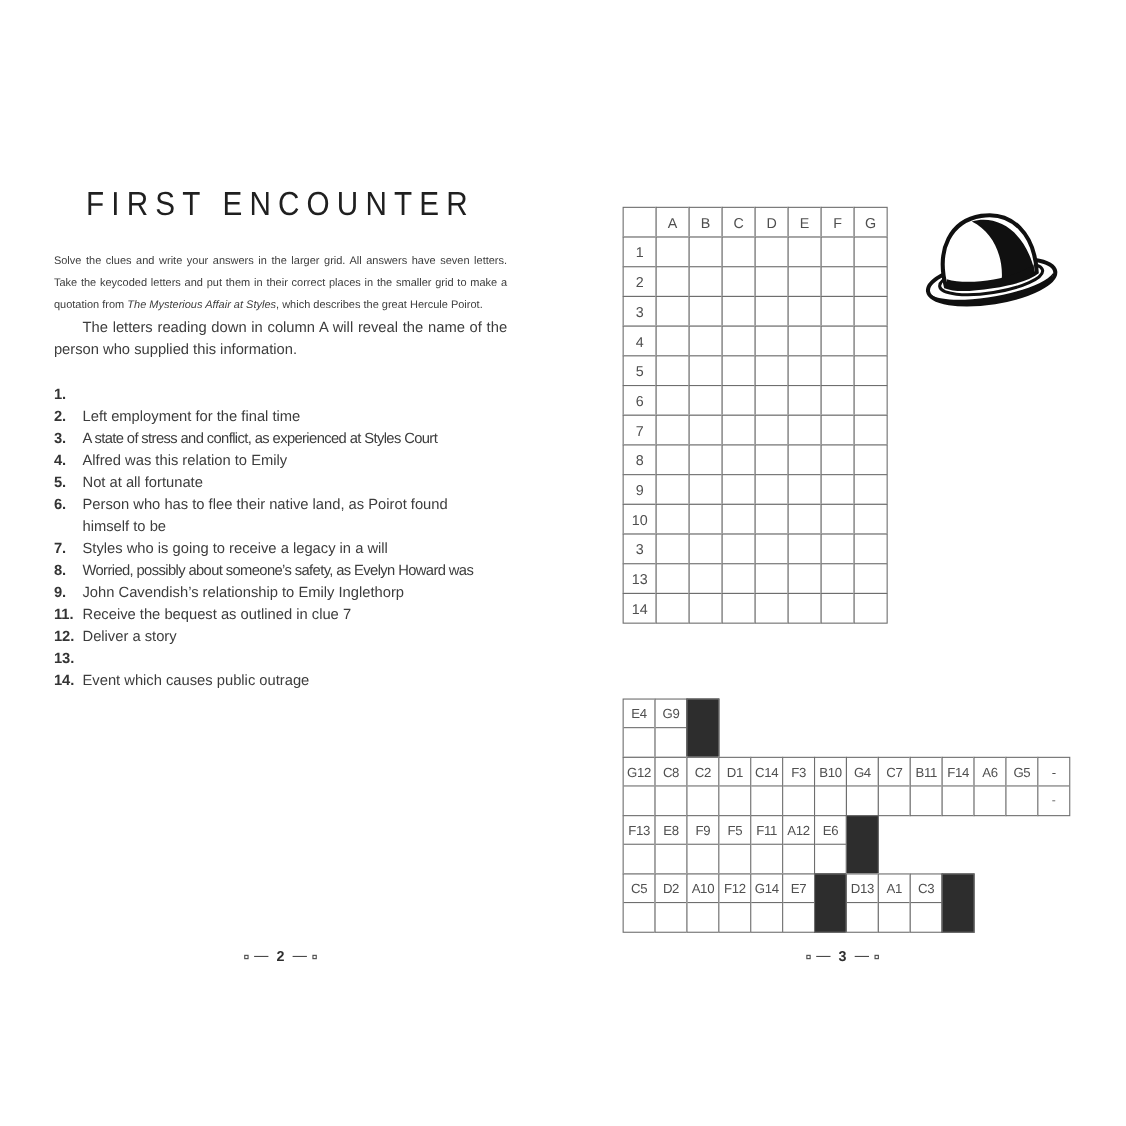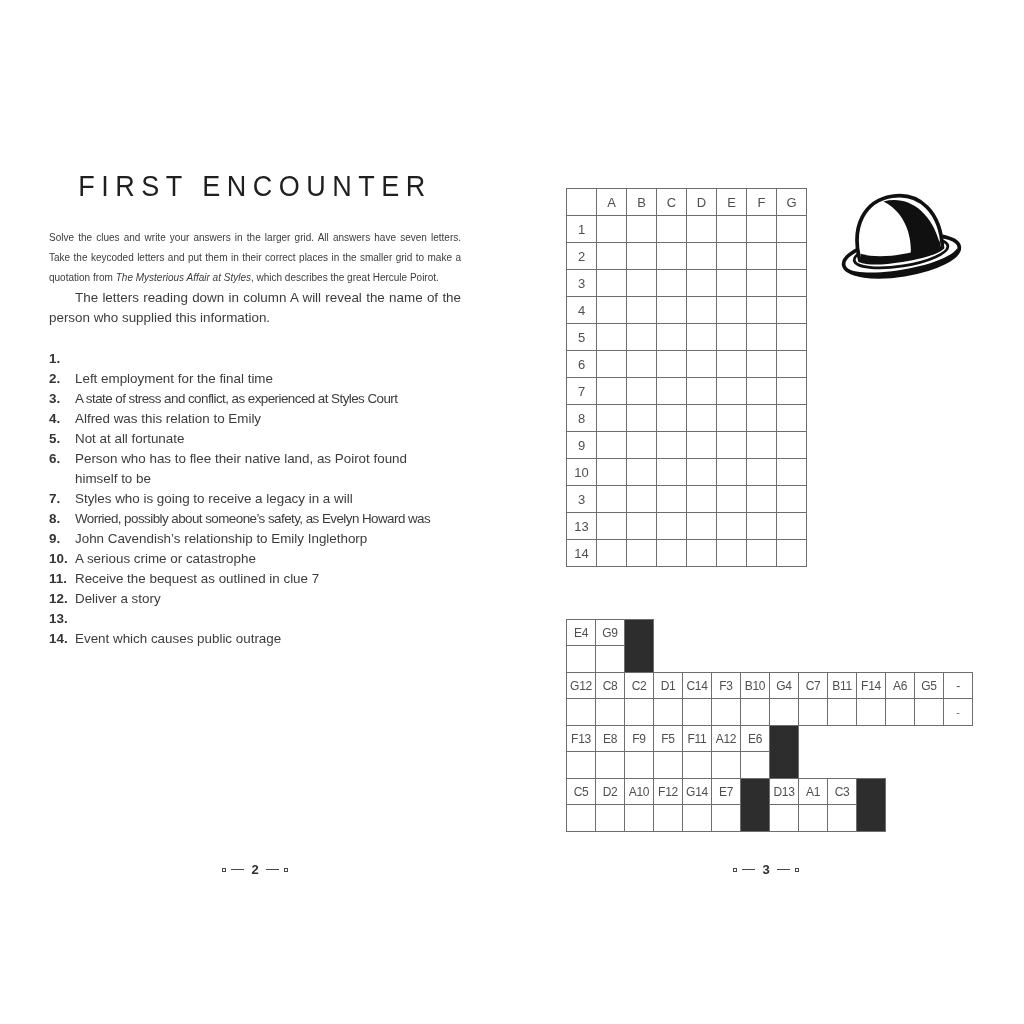--- a/index.html
+++ b/index.html
@@ -38,21 +38,21 @@
     width:31px; height:28px; border:1px solid #6e6e6e; margin-left:-1px;
     background:#fff; display:flex; align-items:center; justify-content:center;
     font-size:13px; color:#4f4f4f;
   }
   .lg-cell:first-child { margin-left:0; }
   .lg-head { background:#fff; }
 
   
   .small-grid { position:absolute; left:566px; top:619px; }
   .sg-row { display:flex; margin-top:-1px; }
-  .sg-row:first-child { margin-top:0; }
+  .sg-row:first-child { margin-top:16px; }
   .sg-cell { width:30px; height:54px; border:1px solid #6e6e6e; margin-left:-1px; background:#fff; }
   .sg-cell:first-child { margin-left:0; }
   .sg-black { background:#2d2d2d; }
   .sg-lab {
     height:26px; border-bottom:1px solid #6e6e6e;
     display:flex; align-items:center; justify-content:center;
     font-size:12px; color:#4f4f4f; letter-spacing:-0.3px;
   }
   .sg-write {
     height:26px; display:flex; align-items:center; justify-content:center;
@@ -100,24 +100,20 @@
         <span class="clue-num">7.</span>
         <span class="clue-text">Styles who is going to receive a legacy in a will</span>
       </div>
     <div class="clue-row tight">
         <span class="clue-num">8.</span>
         <span class="clue-text">Worried, possibly about someone’s safety, as Evelyn Howard was</span>
       </div>
     <div class="clue-row">
         <span class="clue-num">9.</span>
         <span class="clue-text">John Cavendish’s relationship to Emily Inglethorp</span>
-      </div>
-    <div class="clue-row">
-        <span class="clue-num">10.</span>
-        <span class="clue-text">A serious crime or catastrophe</span>
       </div>
     <div class="clue-row">
         <span class="clue-num">11.</span>
         <span class="clue-text">Receive the bequest as outlined in clue 7</span>
       </div>
     <div class="clue-row">
         <span class="clue-num">12.</span>
         <span class="clue-text">Deliver a story</span>
       </div>
     <div class="clue-row">

